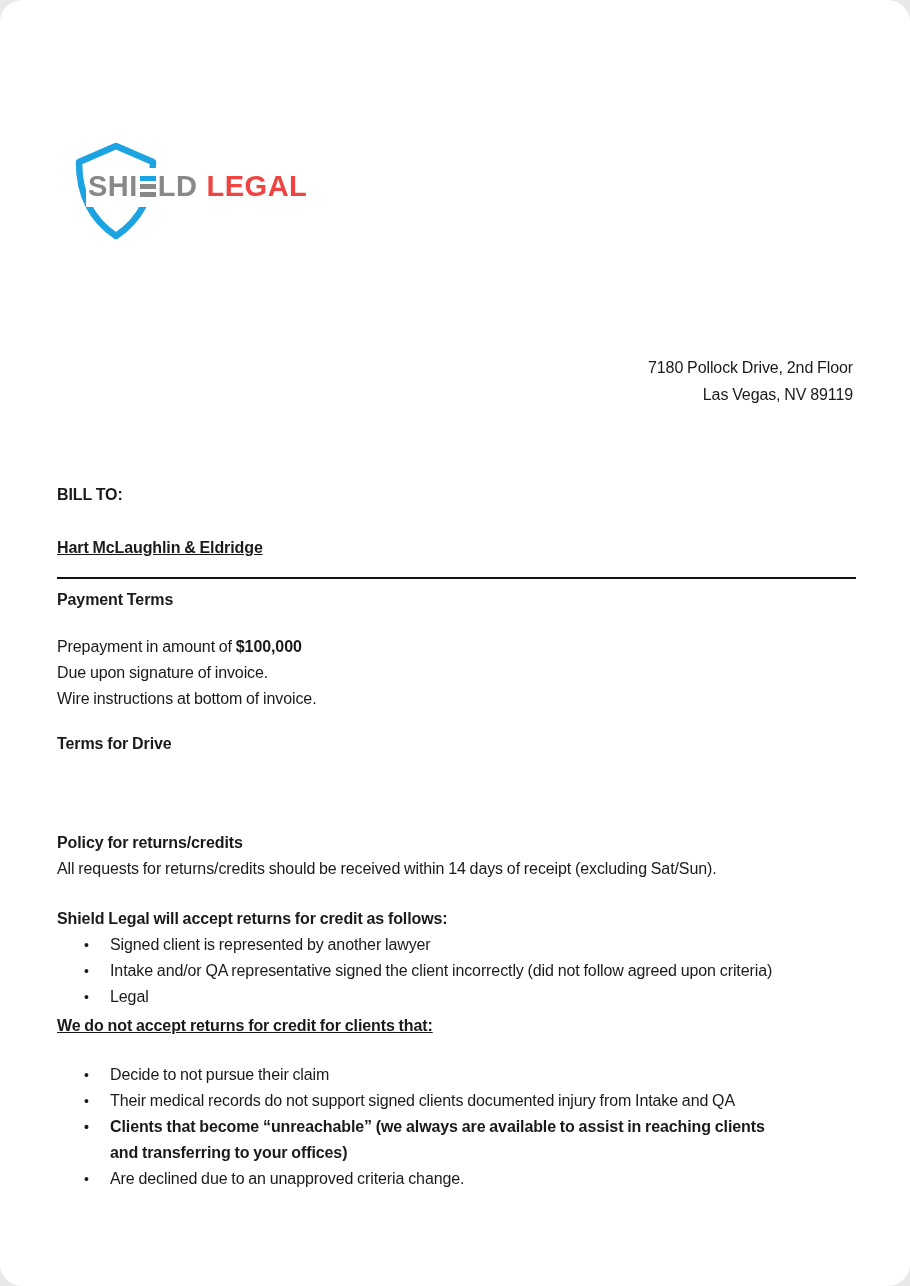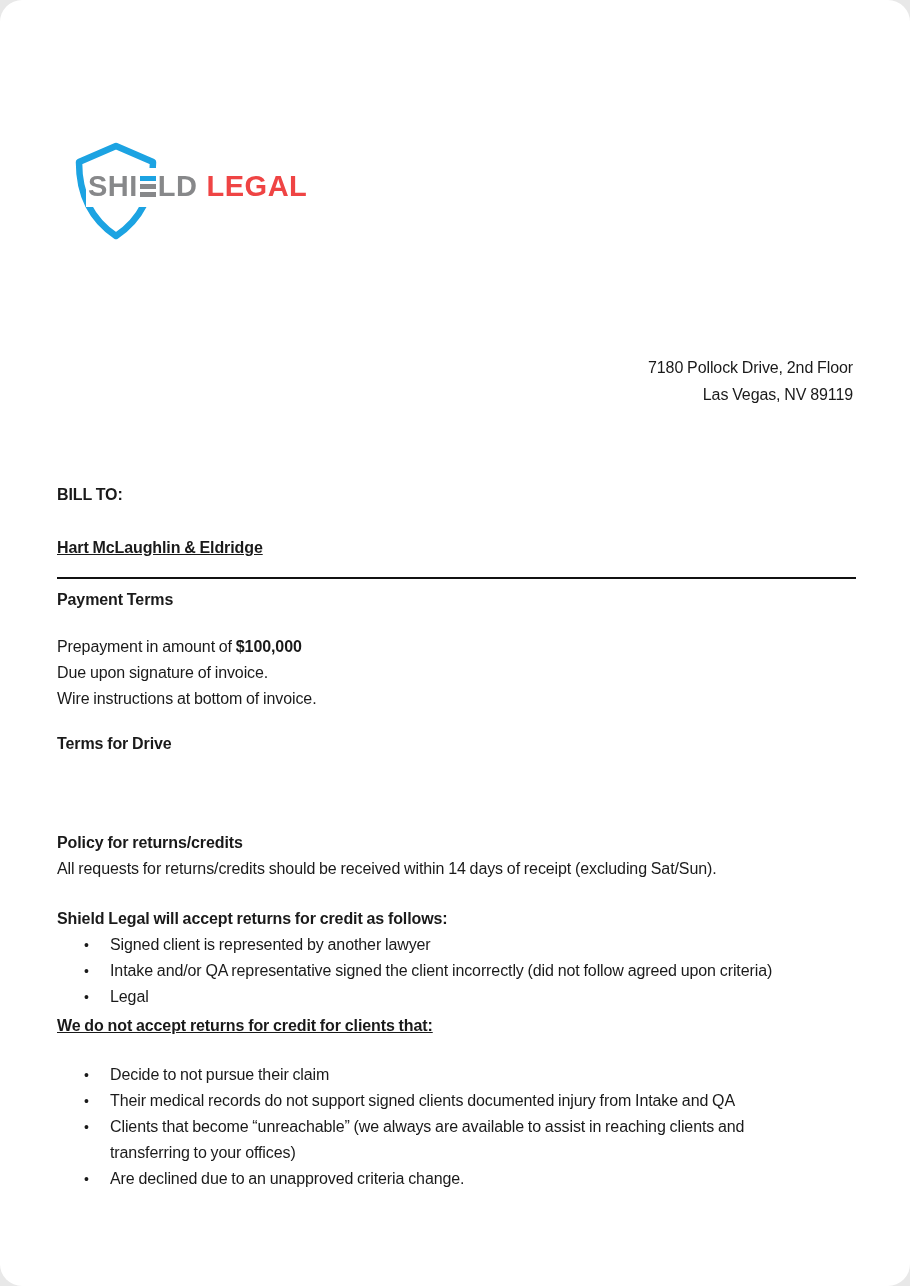--- a/index.html
+++ b/index.html
@@ -52,21 +52,21 @@
   ul.bullets li{
     position:relative;
     padding-left:53px;
     line-height:26px;
   }
   ul.bullets li::before{
     content:"\2022";
     position:absolute;left:27px;top:0;
     font-size:14px;line-height:26px;color:#1a1a1a;
   }
-  li.wrap-tight{max-width:680px;}
+  li.wrap-tight{max-width:680px;font-weight:bold;}
 </style>
 </head>
 <body>
 
 <div class="page">
 
   <div class="abs logo">
     <span>
       <svg width="88" height="98" viewBox="0 0 88 98">
         <path d="M7,20 L44,4 L81,20 C81,49 71,76 44,94 C17,76 7,49 7,20 Z" fill="none" stroke="#1ca3e2" stroke-width="6.5" stroke-linejoin="round"></path>

